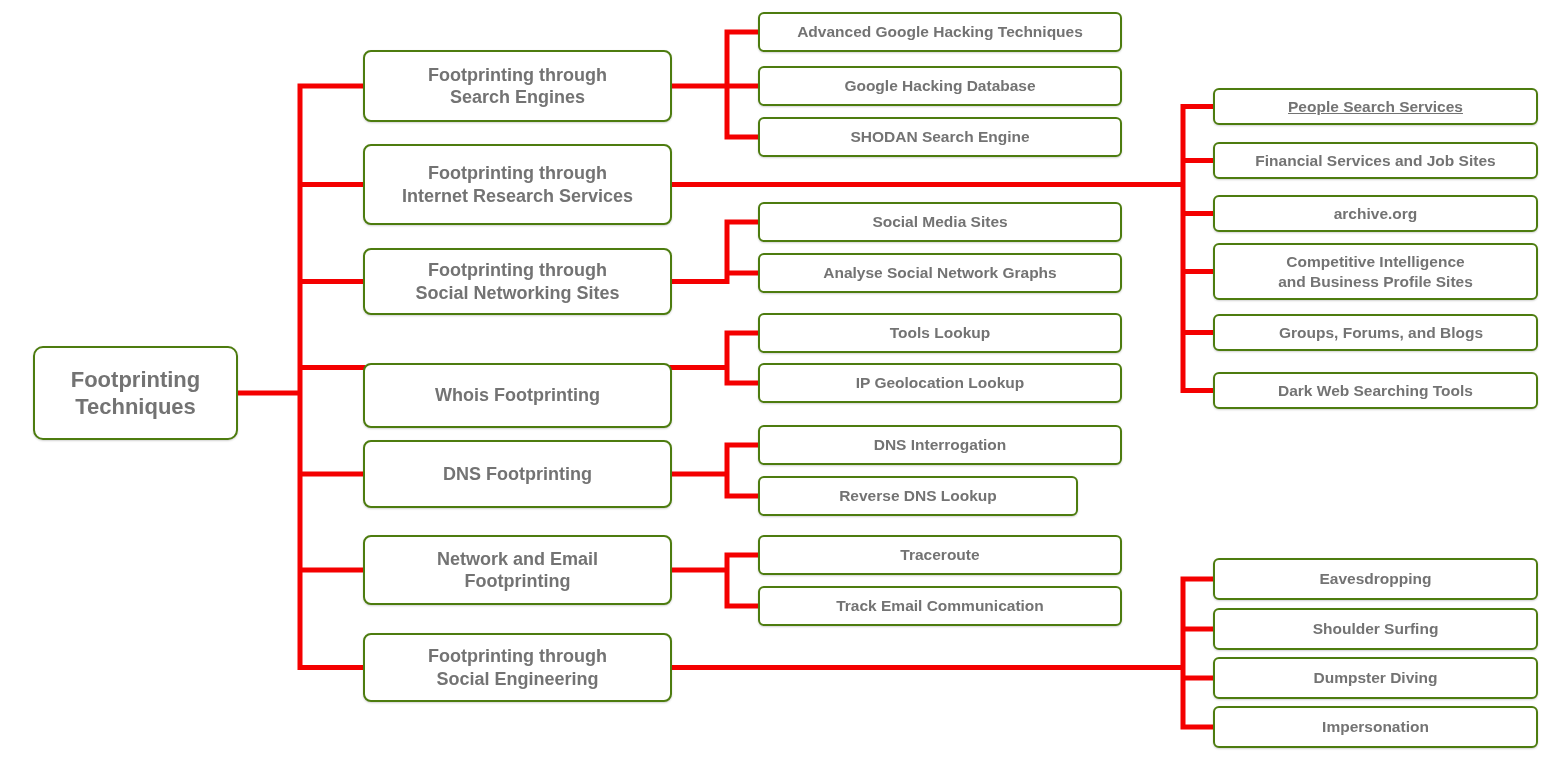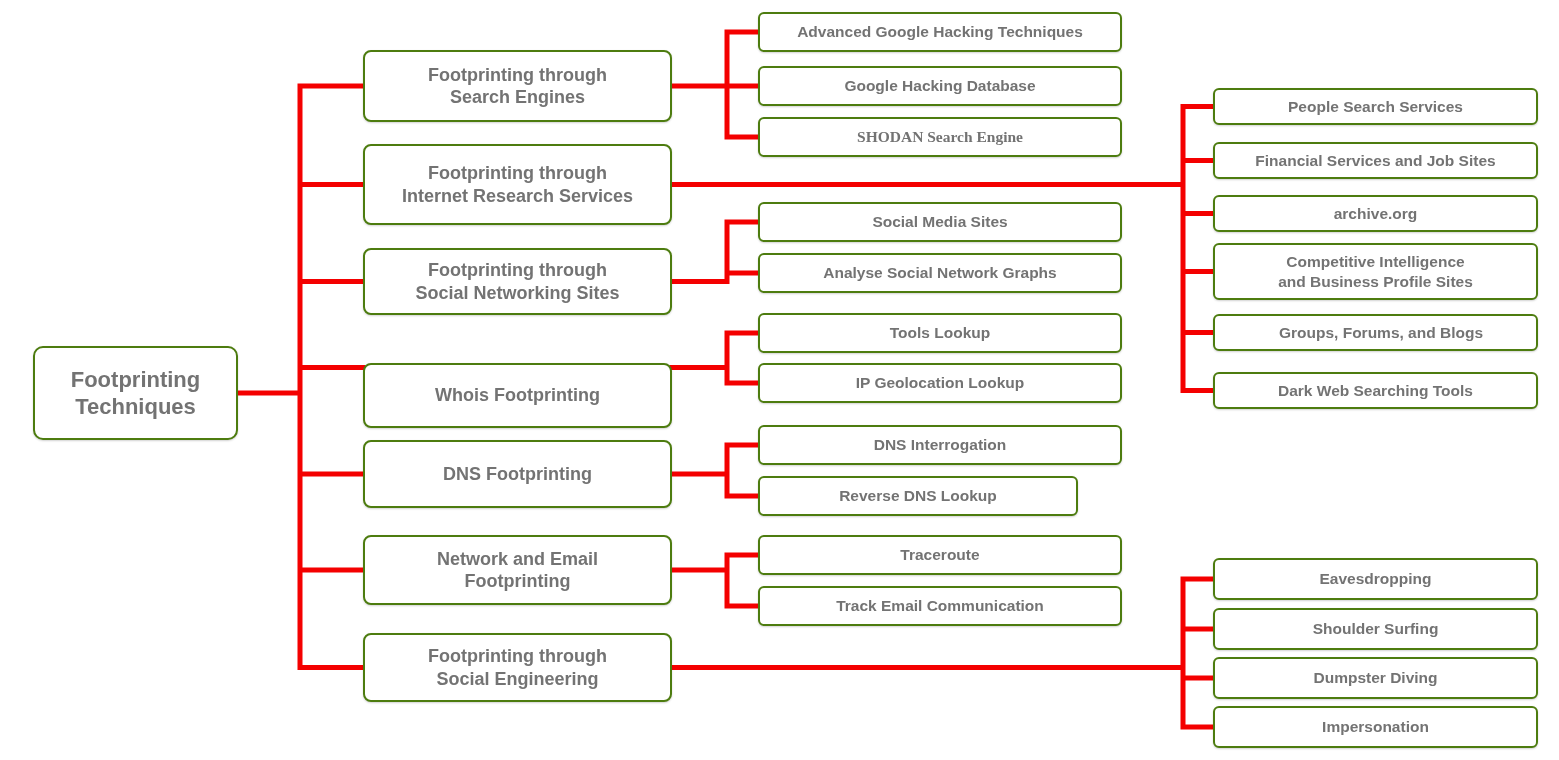--- a/index.html
+++ b/index.html
@@ -54,35 +54,35 @@
 Social Networking Sites</div>
   <div class="node lvl1" id="b3" style="left: 363px; top: 335px; width: 309px; min-height: 65px; margin-top: 28px;">Whois Footprinting</div>
   <div class="node lvl1" id="b4" style="left: 363px; top: 440px; width: 309px; min-height: 68px;">DNS Footprinting</div>
   <div class="node lvl1" id="b5" style="left: 363px; top: 535px; width: 309px; min-height: 70px;">Network and Email
 Footprinting</div>
   <div class="node lvl1" id="b6" style="left: 363px; top: 633px; width: 309px; min-height: 69px;">Footprinting through
 Social Engineering</div>
 
   <div class="node leaf" id="m0" style="left: 758px; top: 12px; width: 364px; min-height: 40px;">Advanced Google Hacking Techniques</div>
   <div class="node leaf" id="m1" style="left: 758px; top: 66px; width: 364px; min-height: 40px;">Google Hacking Database</div>
-  <div class="node leaf" id="m2" style="left: 758px; top: 117px; width: 364px; min-height: 40px; font-family: Liberation Serif, serif;">SHODAN Search Engine</div>
+  <div class="node leaf" id="m2" style="left: 758px; top: 117px; width: 364px; min-height: 40px;">SHODAN Search Engine</div>
 
   <div class="node leaf" id="m3" style="left: 758px; top: 202px; width: 364px; min-height: 40px;">Social Media Sites</div>
   <div class="node leaf" id="m4" style="left: 758px; top: 253px; width: 364px; min-height: 40px;">Analyse Social Network Graphs</div>
 
   <div class="node leaf" id="m5" style="left: 758px; top: 313px; width: 364px; min-height: 40px;">Tools Lookup</div>
   <div class="node leaf" id="m6" style="left: 758px; top: 363px; width: 364px; min-height: 40px;">IP Geolocation Lookup</div>
 
   <div class="node leaf" id="m7" style="left: 758px; top: 425px; width: 364px; min-height: 40px;">DNS Interrogation</div>
   <div class="node leaf" id="m8" style="left: 758px; top: 476px; width: 320px; min-height: 40px;">Reverse DNS Lookup</div>
 
   <div class="node leaf" id="m9" style="left: 758px; top: 535px; width: 364px; min-height: 40px;">Traceroute</div>
   <div class="node leaf" id="m10" style="left: 758px; top: 586px; width: 364px; min-height: 40px;">Track Email Communication</div>
 
-  <div class="node leaf" id="r0" style="left: 1213px; top: 88px; width: 325px; min-height: 37px;">People Search Services</div>
+  <div class="node leaf" id="r0" style="left: 1213px; top: 88px; width: 325px; min-height: 37px; text-decoration: underline;">People Search Services</div>
   <div class="node leaf" id="r1" style="left: 1213px; top: 142px; width: 325px; min-height: 37px;">Financial Services and Job Sites</div>
   <div class="node leaf" id="r2" style="left: 1213px; top: 195px; width: 325px; min-height: 37px;">archive.org</div>
   <div class="node leaf" id="r3" style="left: 1213px; top: 243px; width: 325px; min-height: 57px;">Competitive Intelligence
 and Business Profile Sites</div>
   <div class="node leaf" id="r4" style="left: 1213px; top: 314px; width: 325px; min-height: 37px; padding-left: 19px;">Groups, Forums, and Blogs</div>
   <div class="node leaf" id="r5" style="left: 1213px; top: 372px; width: 325px; min-height: 37px;">Dark Web Searching Tools</div>
 
   <div class="node leaf" id="s0" style="left: 1213px; top: 558px; width: 325px; min-height: 42px;">Eavesdropping</div>
   <div class="node leaf" id="s1" style="left: 1213px; top: 608px; width: 325px; min-height: 42px;">Shoulder Surfing</div>
   <div class="node leaf" id="s2" style="left: 1213px; top: 657px; width: 325px; min-height: 42px;">Dumpster Diving</div>

